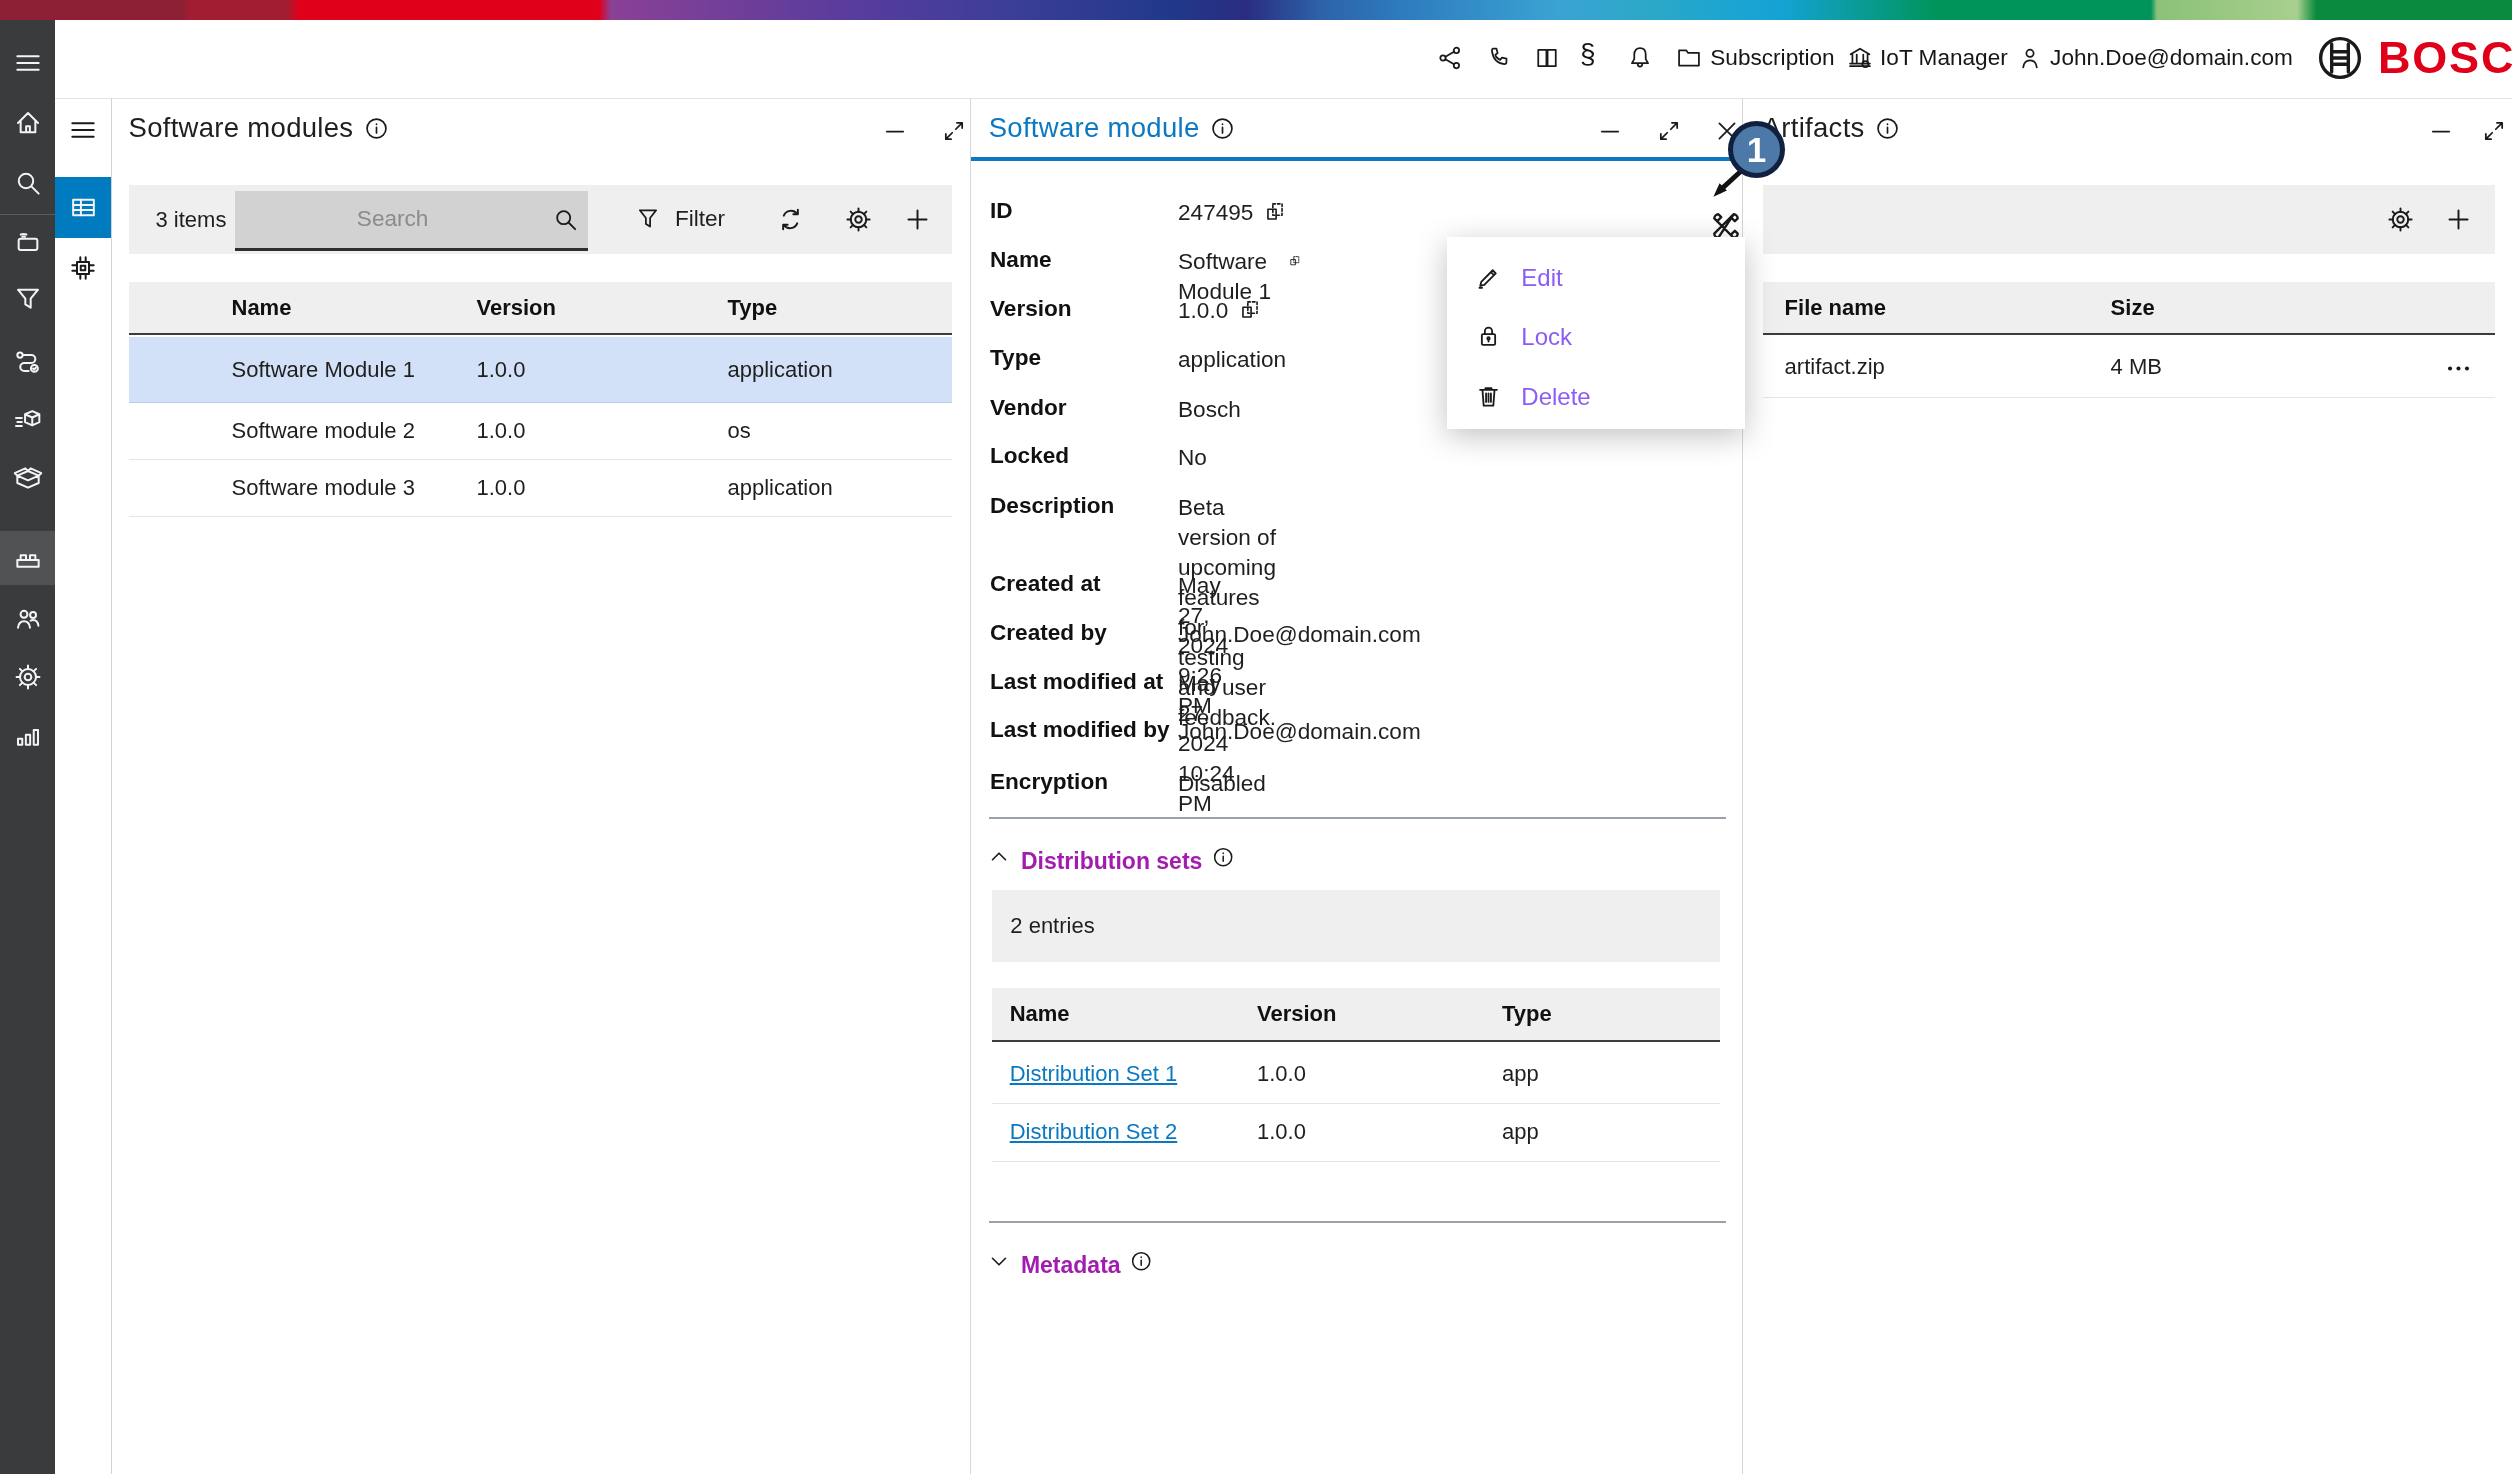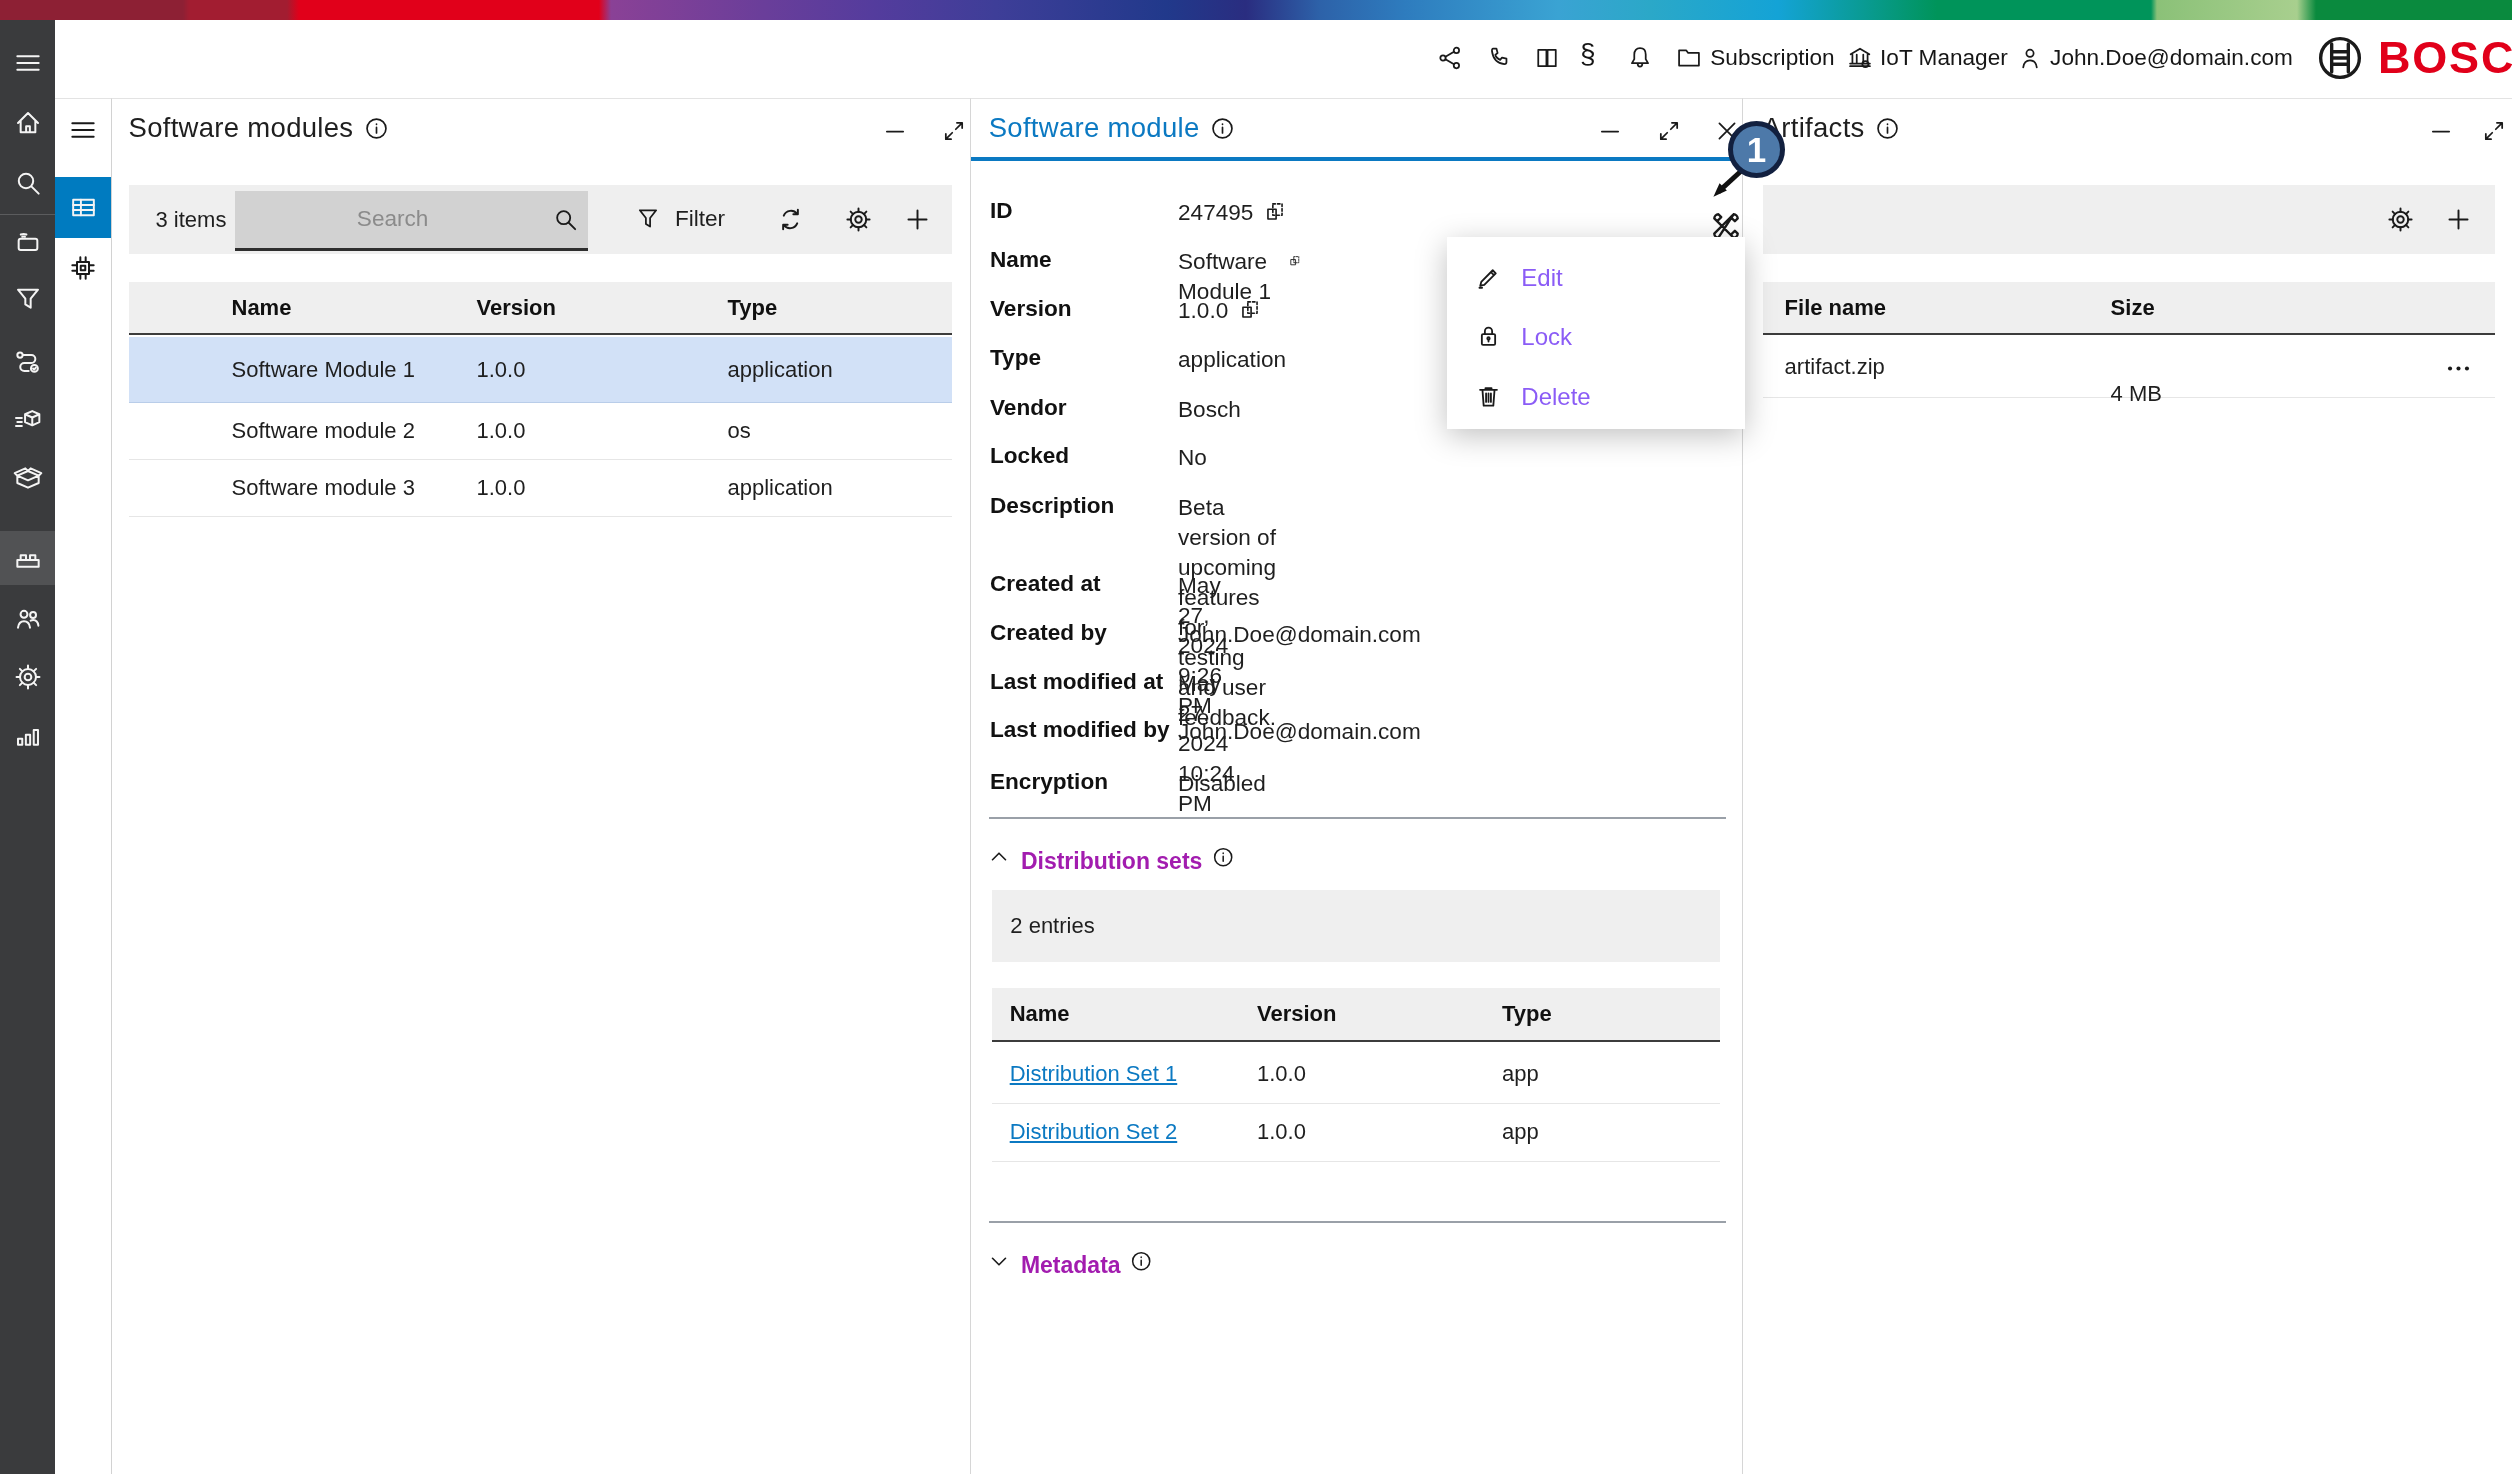--- a/index.html
+++ b/index.html
@@ -615,21 +615,21 @@
           </div>
       </div>
     </div>
 
     <div class="thead-band" style="left:19.6px;top:183px;width:732px;height:53px;">
       <span class="th" style="left:22px;">File name</span>
       <span class="th" style="left:348px;">Size</span>
     </div>
     <div class="trow" style="left:19.6px;top:238px;width:732px;height:61px;">
       <span class="td" style="left:22px;">artifact.zip</span>
-      <span class="td" style="left:348px;margin-top:27px;">4 MB</span>
+      <span class="td" style="left:348px;">4 MB</span>
       <div class="abs" style="left:681px;top:17px;">
         <div class="ic" style="width:29px;height:29px;">
             <svg viewBox="0 0 24 24">
               <circle cx="5" cy="12" r="1.7" fill="#1a1a1a" stroke="none"></circle>
               <circle cx="12" cy="12" r="1.7" fill="#1a1a1a" stroke="none"></circle>
               <circle cx="19" cy="12" r="1.7" fill="#1a1a1a" stroke="none"></circle>
             </svg>
           </div>
       </div>
     </div>

